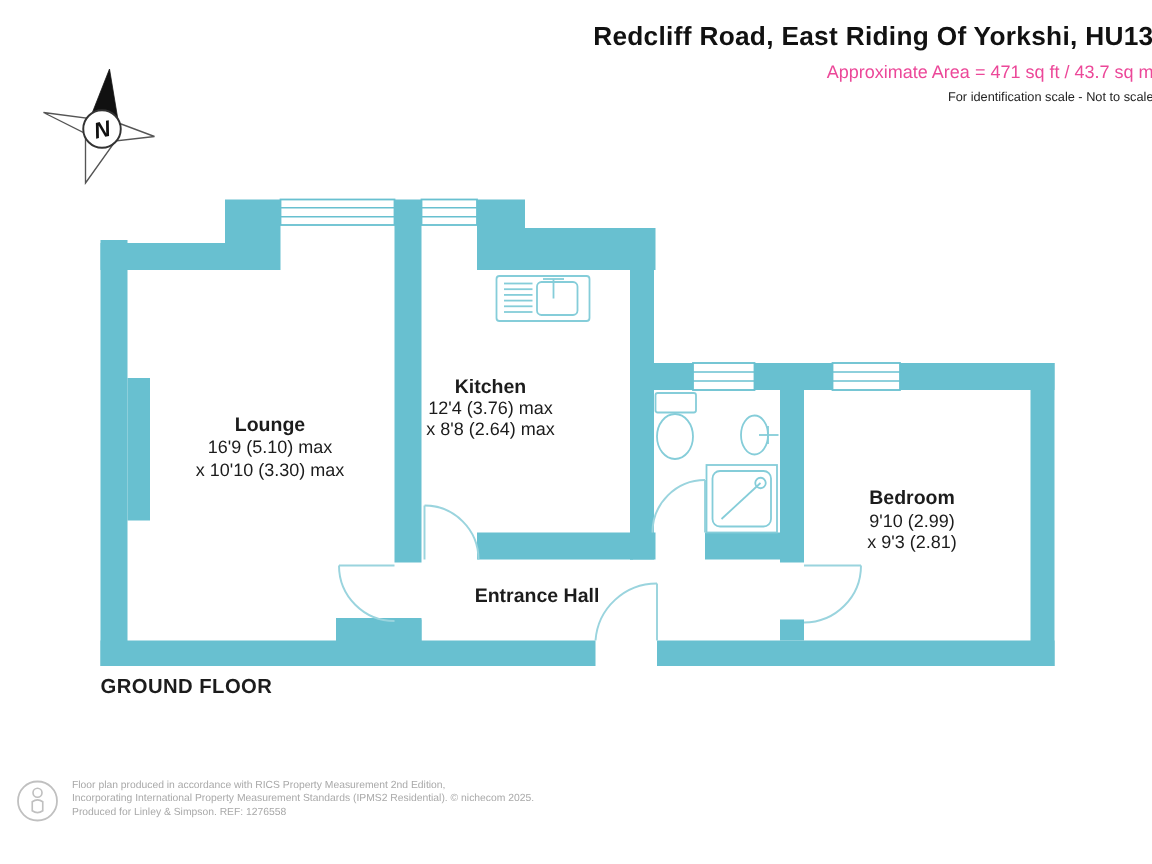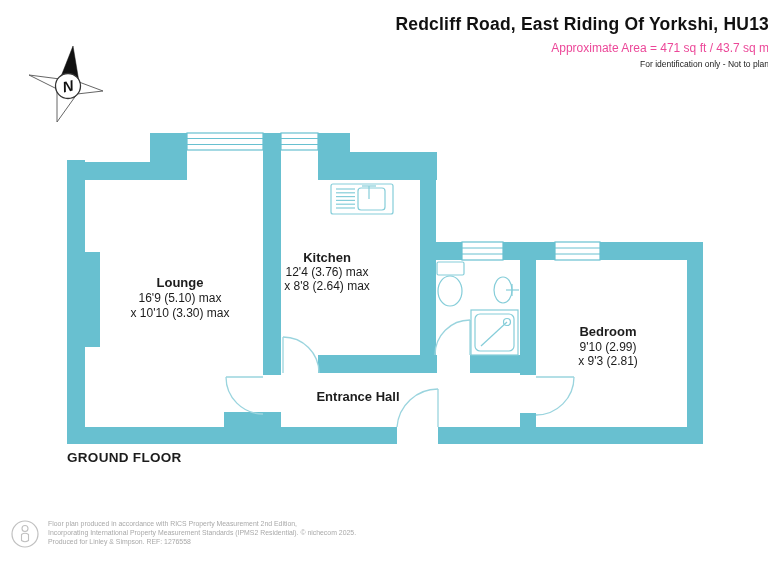--- a/index.html
+++ b/index.html
@@ -17,21 +17,21 @@
   .footer-text{margin-left:8px;font-size:6.9px;line-height:9px;color:#a9a9a9;}
 </style>
 </head>
 <body>
 
 <div class="page">
 
   <div class="header">
     <div class="title">Redcliff Road, East Riding Of Yorkshi, HU13</div>
     <div class="area">Approximate Area = 471 sq ft / 43.7 sq m</div>
-    <div class="disclaimer">For identification only - Not to plan</div>
+    <div class="disclaimer">For identification scale - Not to scale</div>
   </div>
 
   <svg class="plan-svg" width="768" height="576" viewBox="0 0 768 576">
 
     <g fill="#68c0d0" stroke="none">
       <rect x="67" y="160" width="18" height="284"></rect>
       <rect x="67" y="162" width="83" height="18"></rect>
       <rect x="150" y="133" width="37" height="47"></rect>
       <rect x="85" y="252" width="15" height="95"></rect>
       <rect x="263" y="133" width="18" height="242"></rect>

